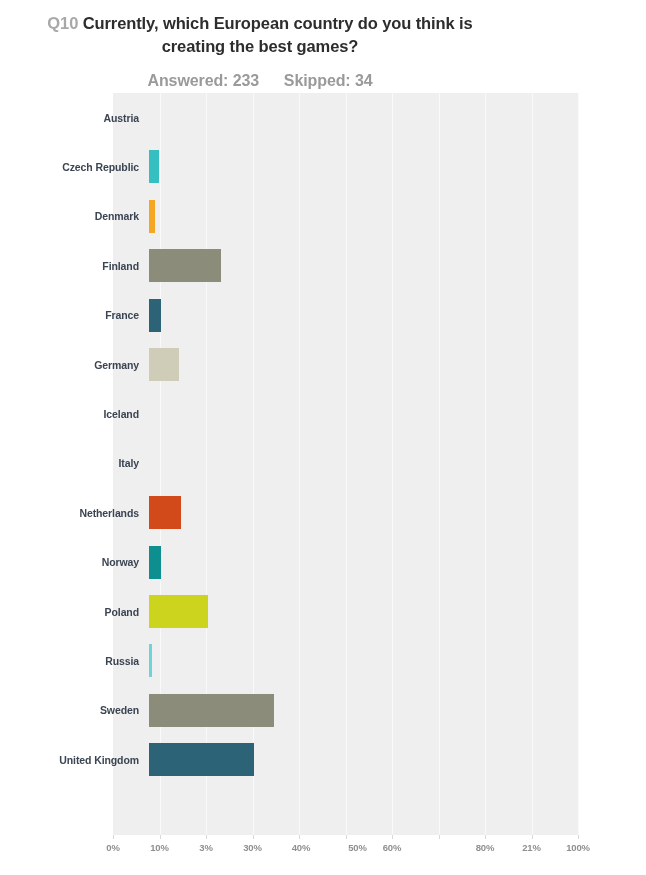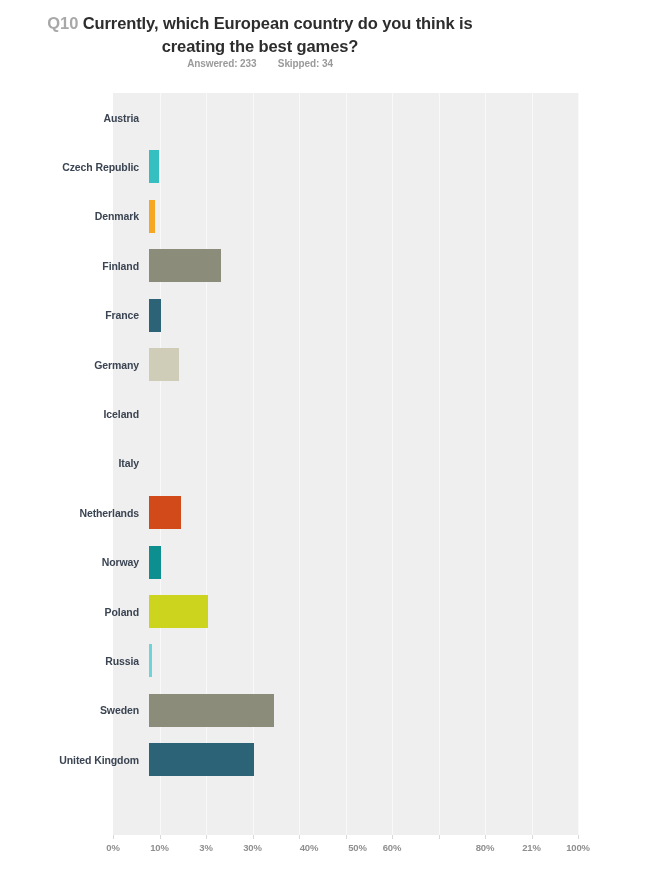--- a/index.html
+++ b/index.html
@@ -33,22 +33,22 @@
     line-height: 1.38;
     letter-spacing: -0.1px;
     margin: 0 auto;
     max-width: 430px;
   }
   .q-number {
     color: #a8a8a8;
     font-weight: bold;
   }
   .chart-subtitle {
-    margin-top: 0;
-    font-size: 10px;
+    margin-top: 14px;
+    font-size: 16px;
     color: #9a9a9a;
     font-weight: bold;
     letter-spacing: -0.1px;
   }
   .chart-subtitle .sub-gap {
     display: inline-block;
     width: 16px;
   }
 
   
@@ -265,21 +265,21 @@
     <div class="axis" id="x-axis">
         <div class="tick" style="left: 0px;"></div>
         <div class="tick-label" style="left: 0px;">0%</div>
         <div class="tick" style="left: 46.5px;"></div>
         <div class="tick-label" style="left: 46.5px;">10%</div>
         <div class="tick" style="left: 93px;"></div>
         <div class="tick-label" style="left: 93px;">3%</div>
         <div class="tick" style="left: 139.5px;"></div>
         <div class="tick-label" style="left: 139.5px;">30%</div>
         <div class="tick" style="left: 186px;"></div>
-        <div class="tick-label" style="left: 196px; text-align: center;">40%</div>
+        <div class="tick-label" style="left: 188px; text-align: center;">40%</div>
         <div class="tick" style="left: 232.5px;"></div>
         <div class="tick-label" style="left: 232.5px; margin-left: 12px;">50%</div>
         <div class="tick" style="left: 279px;"></div>
         <div class="tick-label" style="left: 279px;">60%</div>
         <div class="tick" style="left: 325.5px;"></div>
         <div class="tick-label" style="left: 325.5px; margin-top: 32px;">70%</div>
         <div class="tick" style="left: 372px;"></div>
         <div class="tick-label" style="left: 372px;">80%</div>
         <div class="tick" style="left: 418.5px;"></div>
         <div class="tick-label" style="left: 418.5px;">21%</div>

